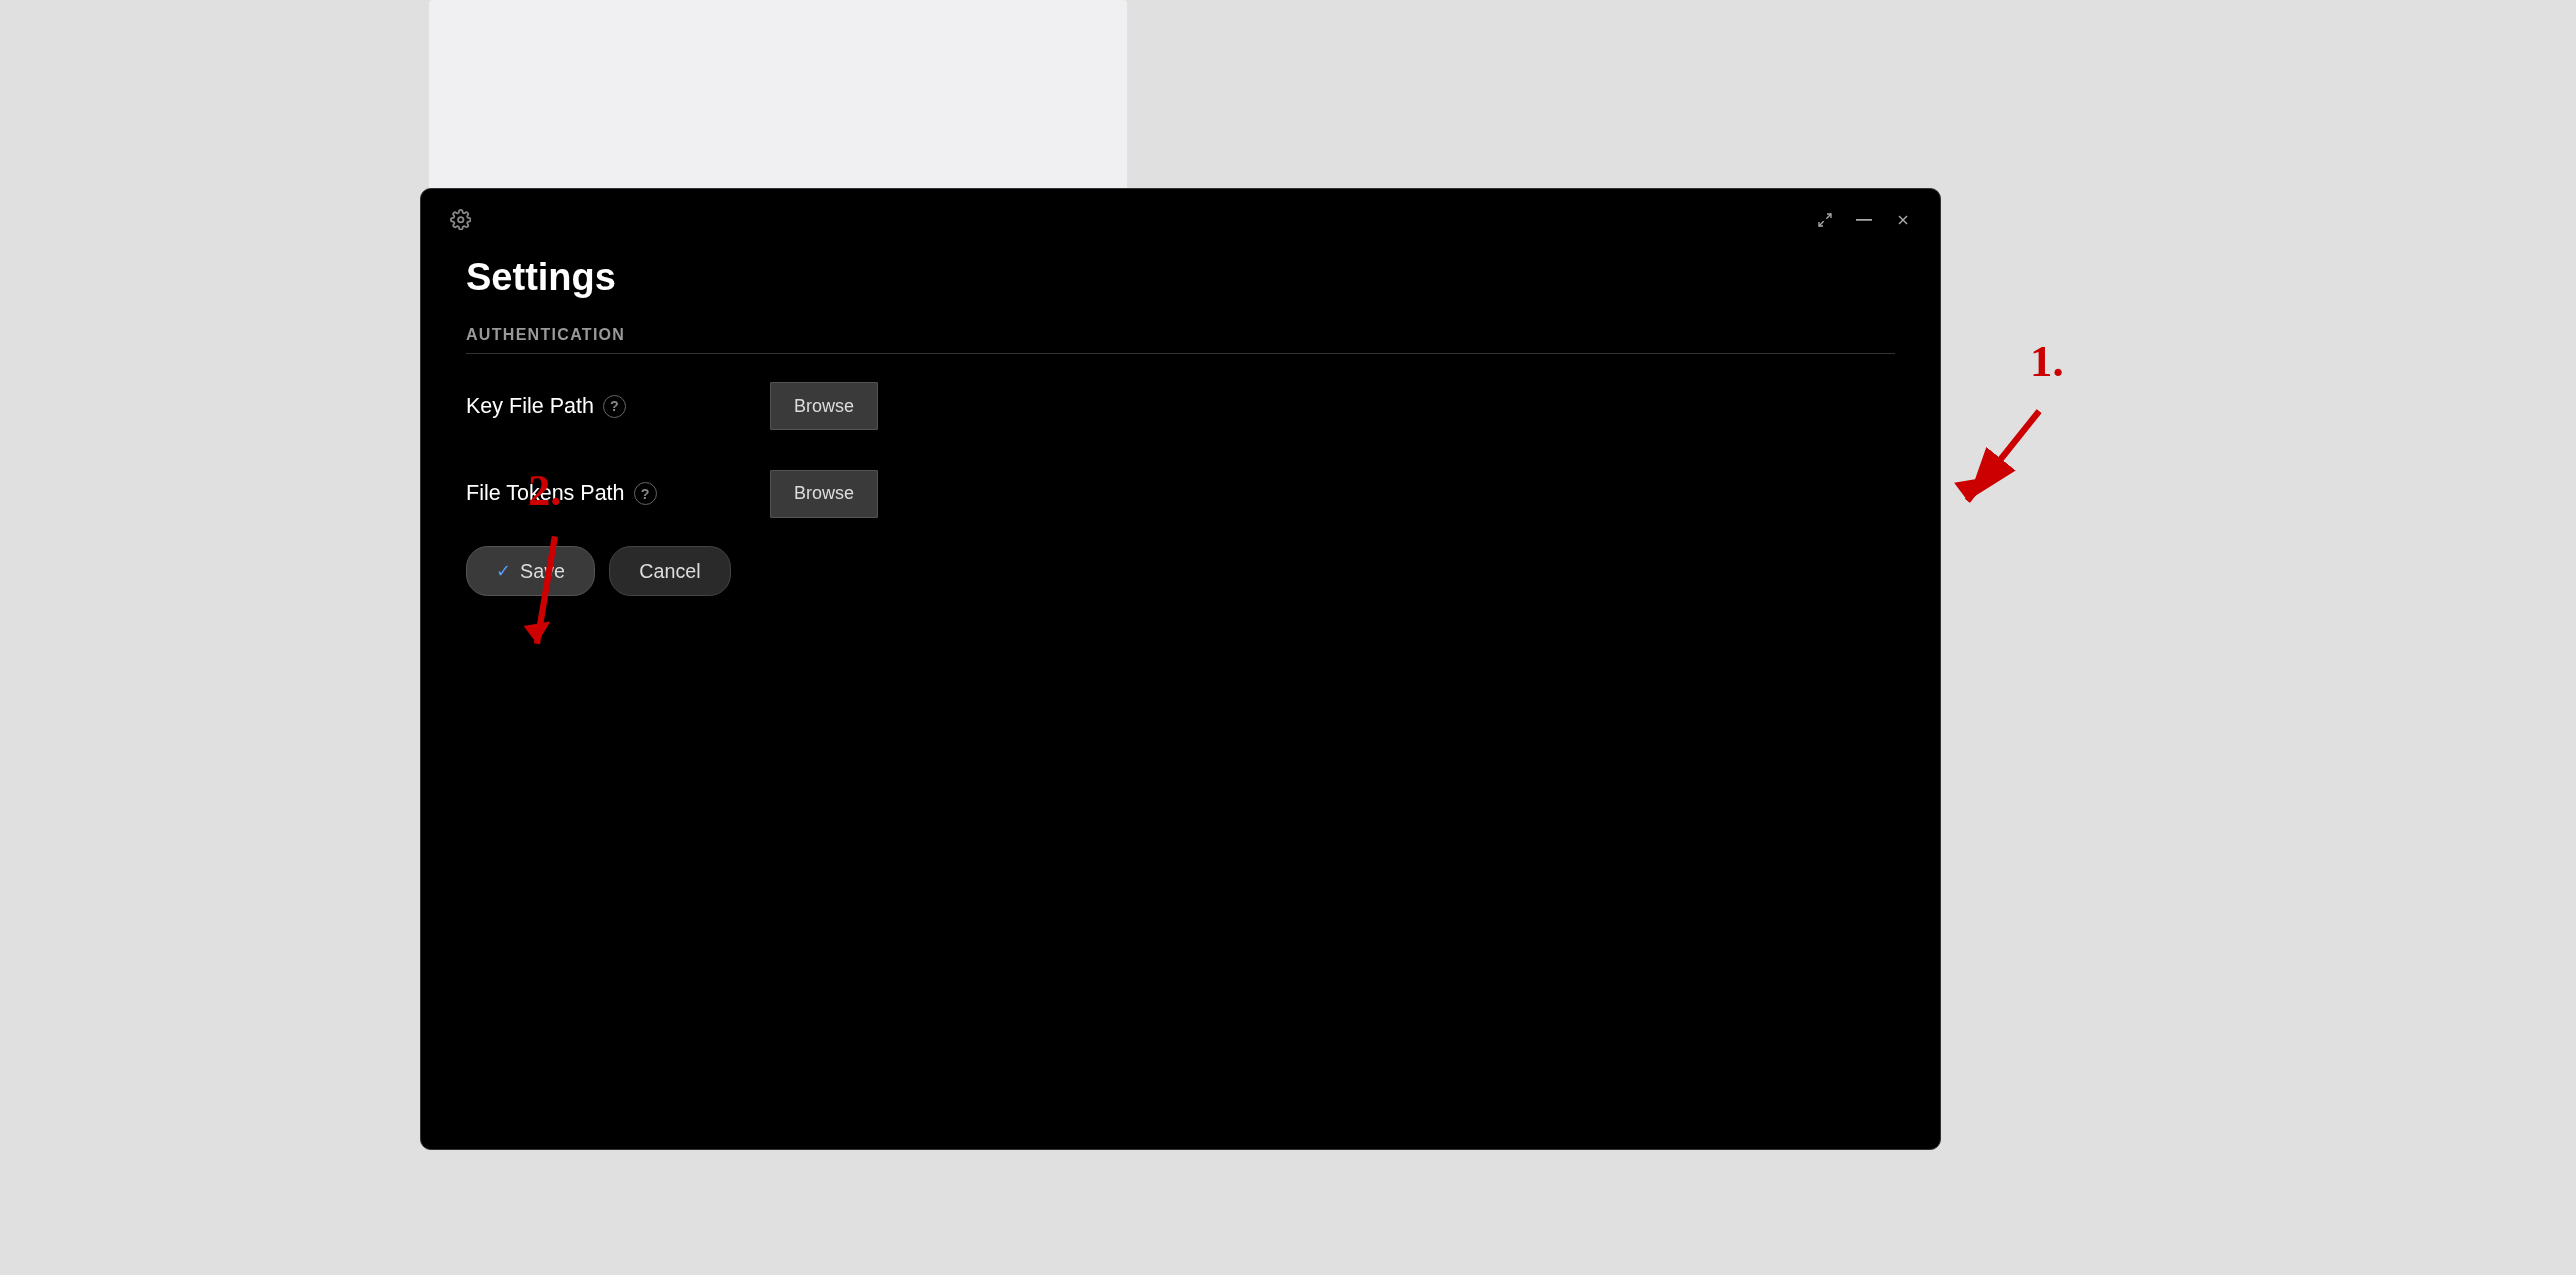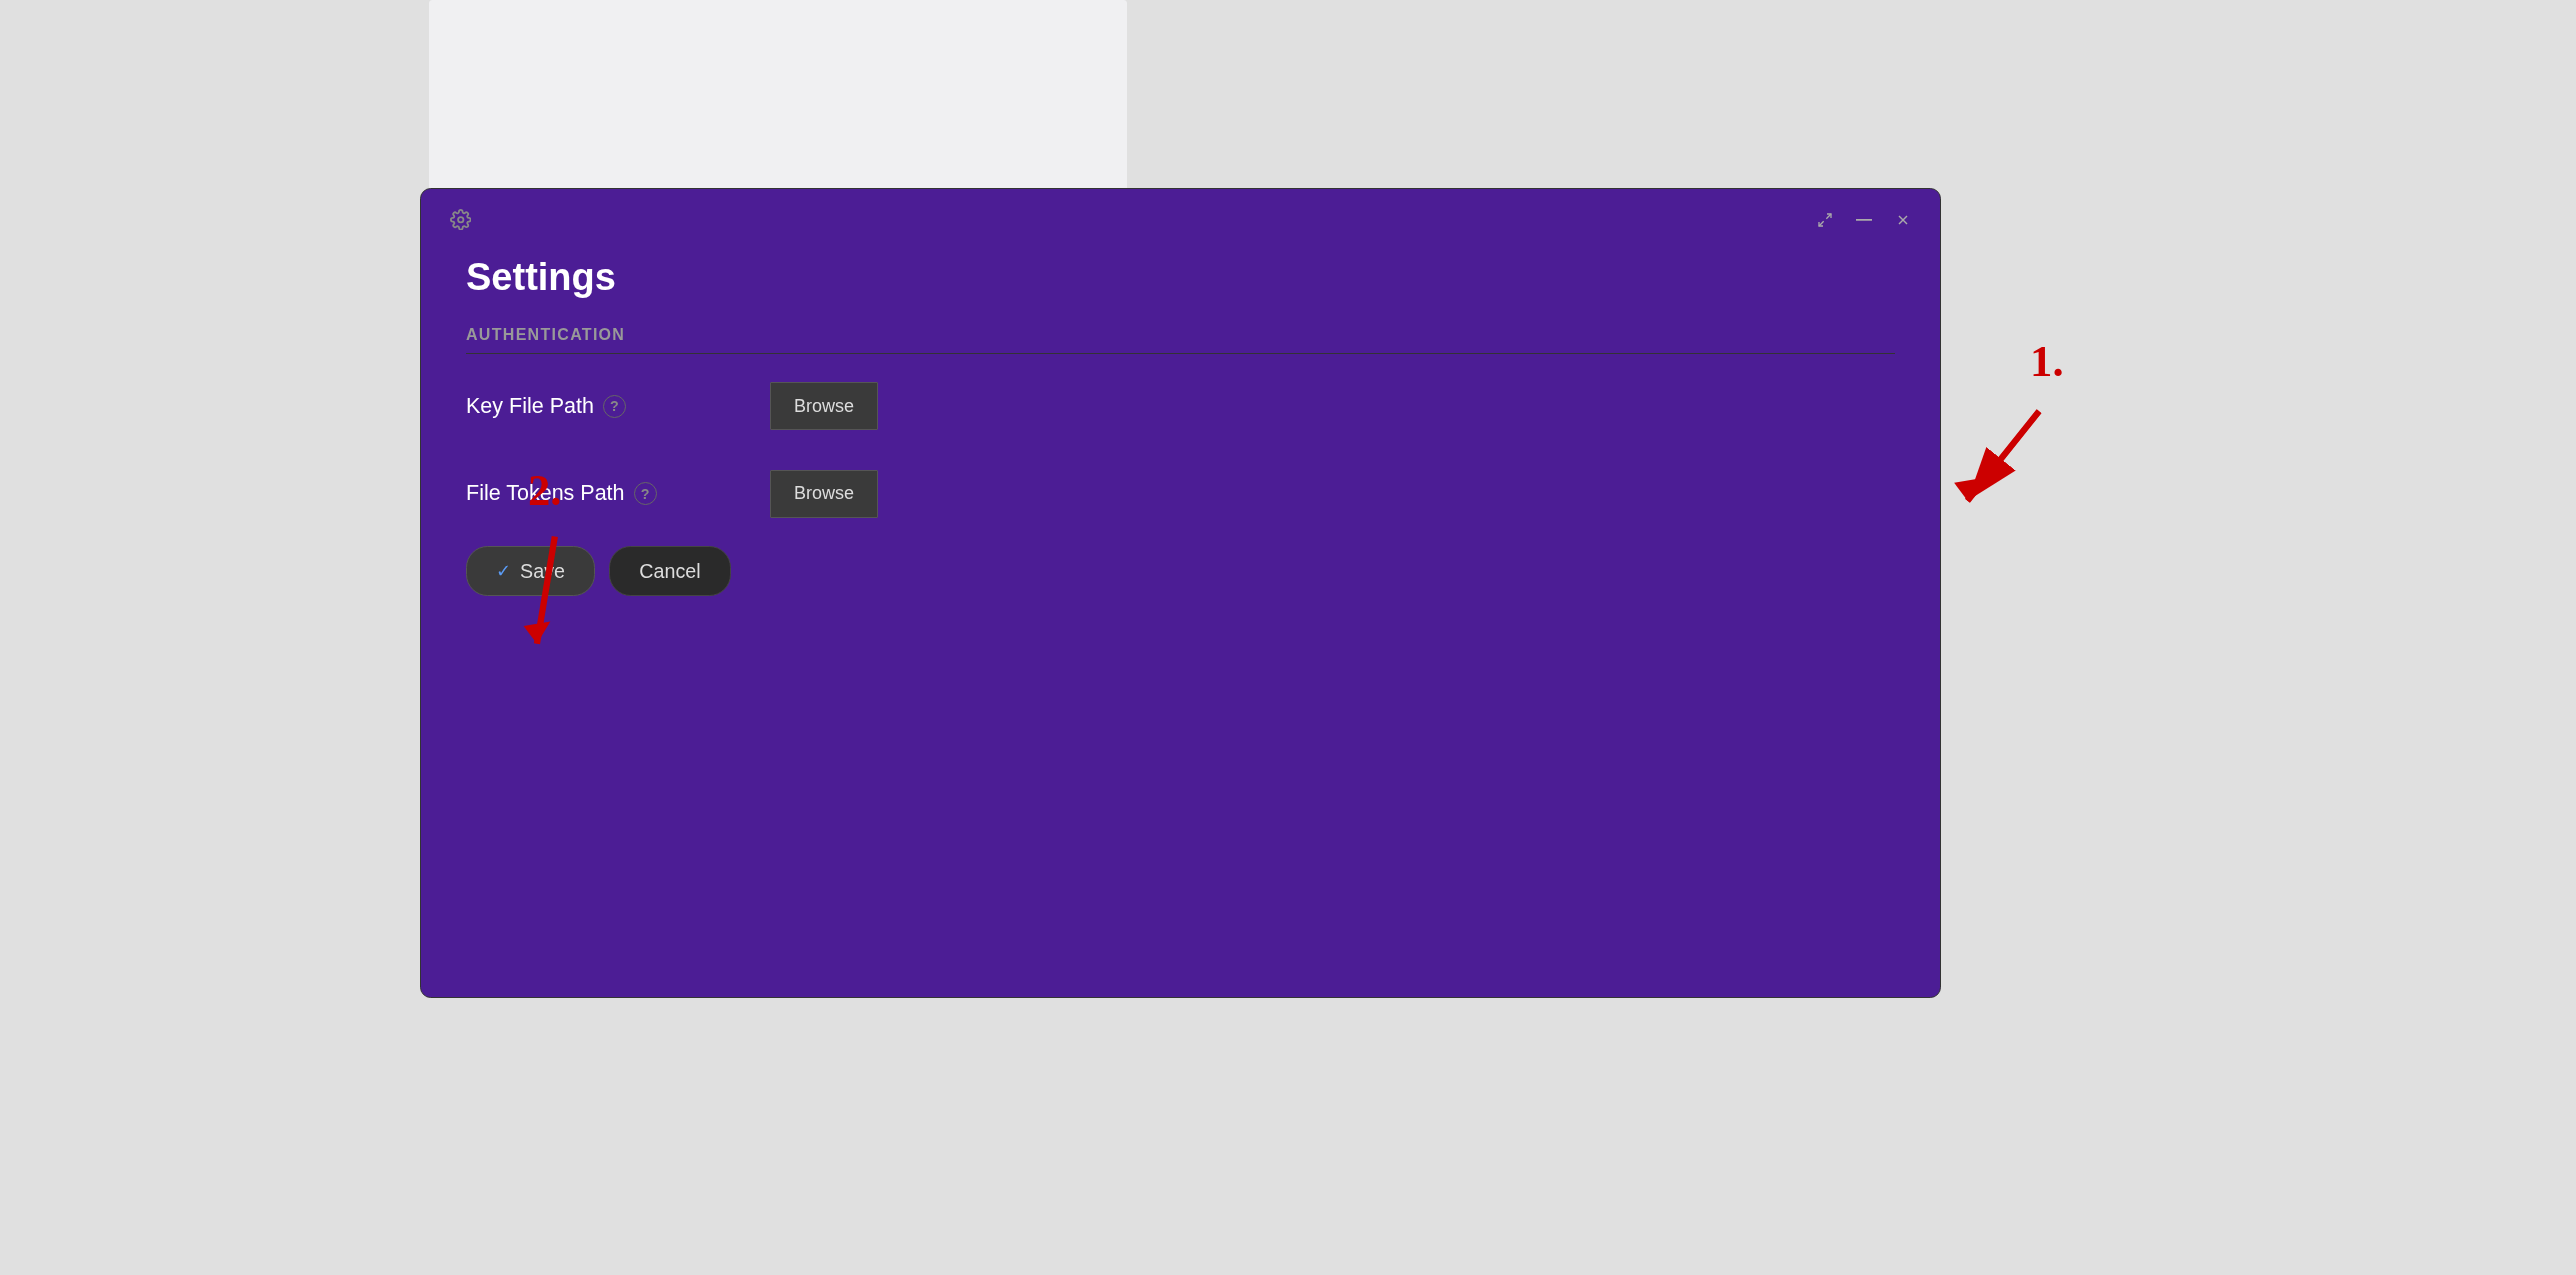--- a/index.html
+++ b/index.html
@@ -34,22 +34,22 @@
       height: 197px;
       background: #f0f0f2;
       border-radius: 3.6px;
     }
 
     .main-dialog {
       position: absolute;
       top: 188px;
       left: 420px;
       width: 1521px;
-      height: 810px;
-      background: #4c1d95;
+      height: 962px;
+      background: #000000;
       border-radius: 10.7px;
       border: 0.9px solid #333;
       display: flex;
       flex-direction: column;
       overflow: hidden;
     }
 
     .dialog-titlebar {
       display: flex;
       align-items: center;

